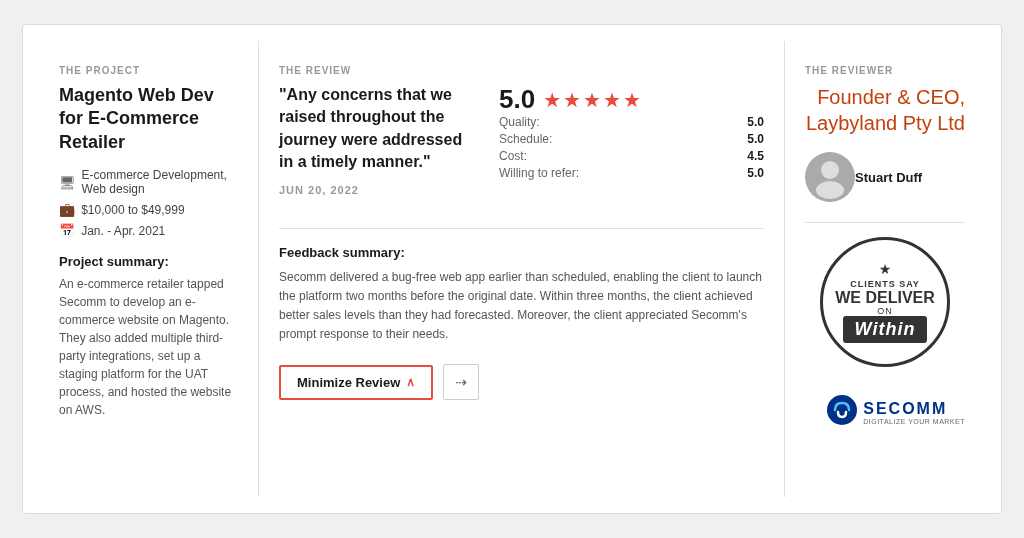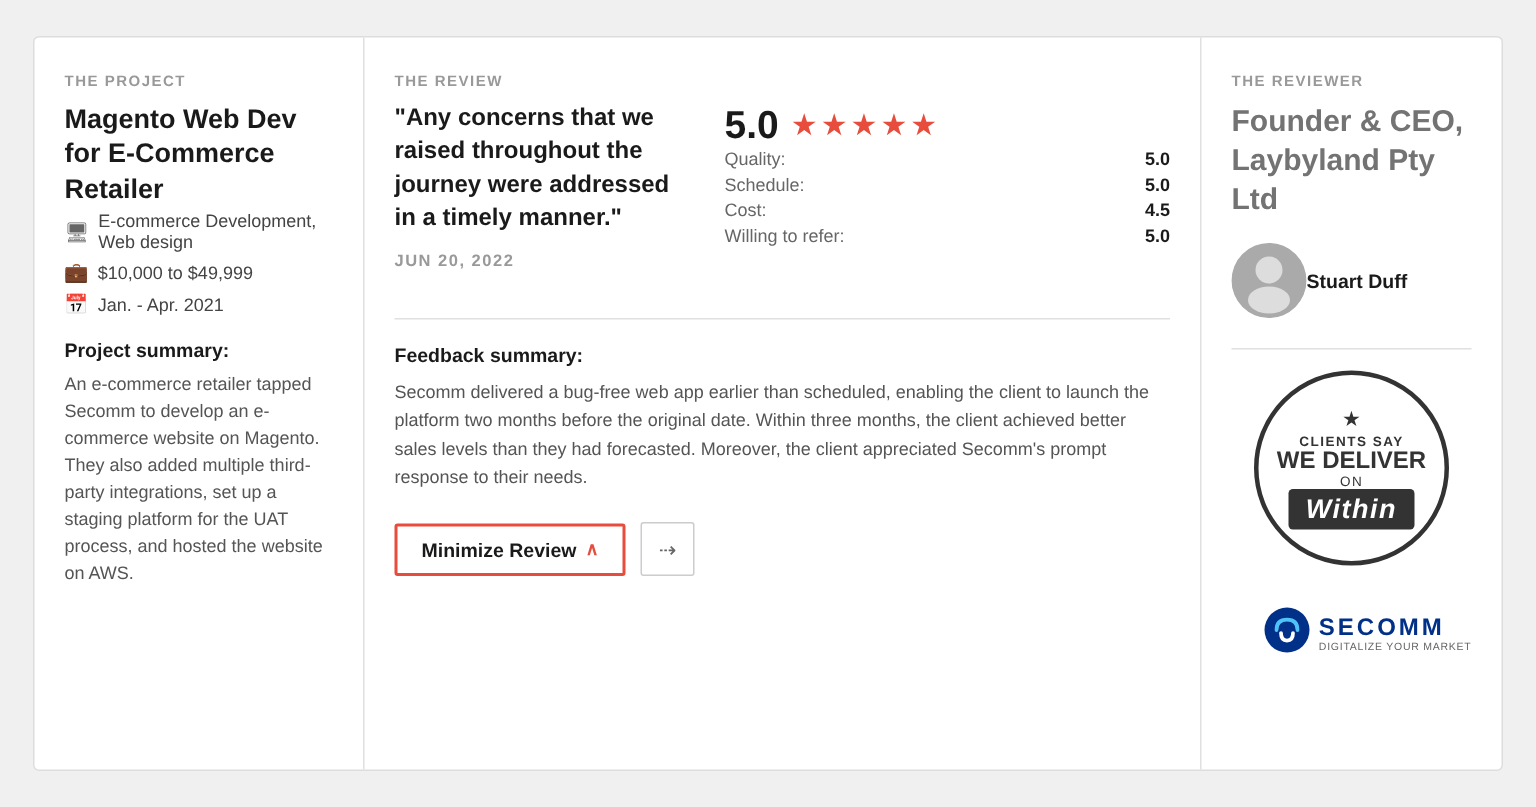--- a/index.html
+++ b/index.html
@@ -12,21 +12,21 @@
       width: 1024px;
       height: 538px;
       overflow: hidden;
     }
     .card-container {
       display: flex;
       width: 980px;
       background: #ffffff;
       border: 1px solid #ddd;
       border-radius: 4px;
-      padding: 0;
+      padding: 16px;
       min-height: 490px;
     }
     .column {
       padding: 24px 20px;
       border-right: 1px solid #e0e0e0;
       flex: 1;
     }
     .column:last-child {
       border-right: none;
     }
@@ -39,21 +39,21 @@
       font-weight: 700;
       color: #999;
       letter-spacing: 1px;
       text-transform: uppercase;
       margin-bottom: 8px;
     }
     .project-title {
       font-size: 18px;
       font-weight: 700;
       color: #1a1a1a;
-      margin-bottom: 2px;
+      margin-bottom: 14px;
       line-height: 1.3;
     }
     .meta-item {
       display: flex;
       align-items: center;
       gap: 6px;
       font-size: 12px;
       color: #444;
       margin-bottom: 6px;
     }
@@ -171,24 +171,25 @@
       padding-bottom: 16px;
       border-bottom: 1px solid #e0e0e0;
       margin-bottom: 16px;
     }
     .middle-top-left { flex: 0 0 200px; }
     .middle-top-right { flex: 1; }
 
     
     .reviewer-title {
       font-size: 20px;
-      font-weight: 700;
-      color: #737373;
+      font-weight: 400;
+      color: #c2410c;
       line-height: 1.3;
       margin-bottom: 16px;
+      text-align: right;
     }
     .reviewer-info {
       display: flex;
       align-items: center;
       gap: 0;
       margin-bottom: 20px;
     }
     .avatar {
       width: 50px;
       height: 50px;

